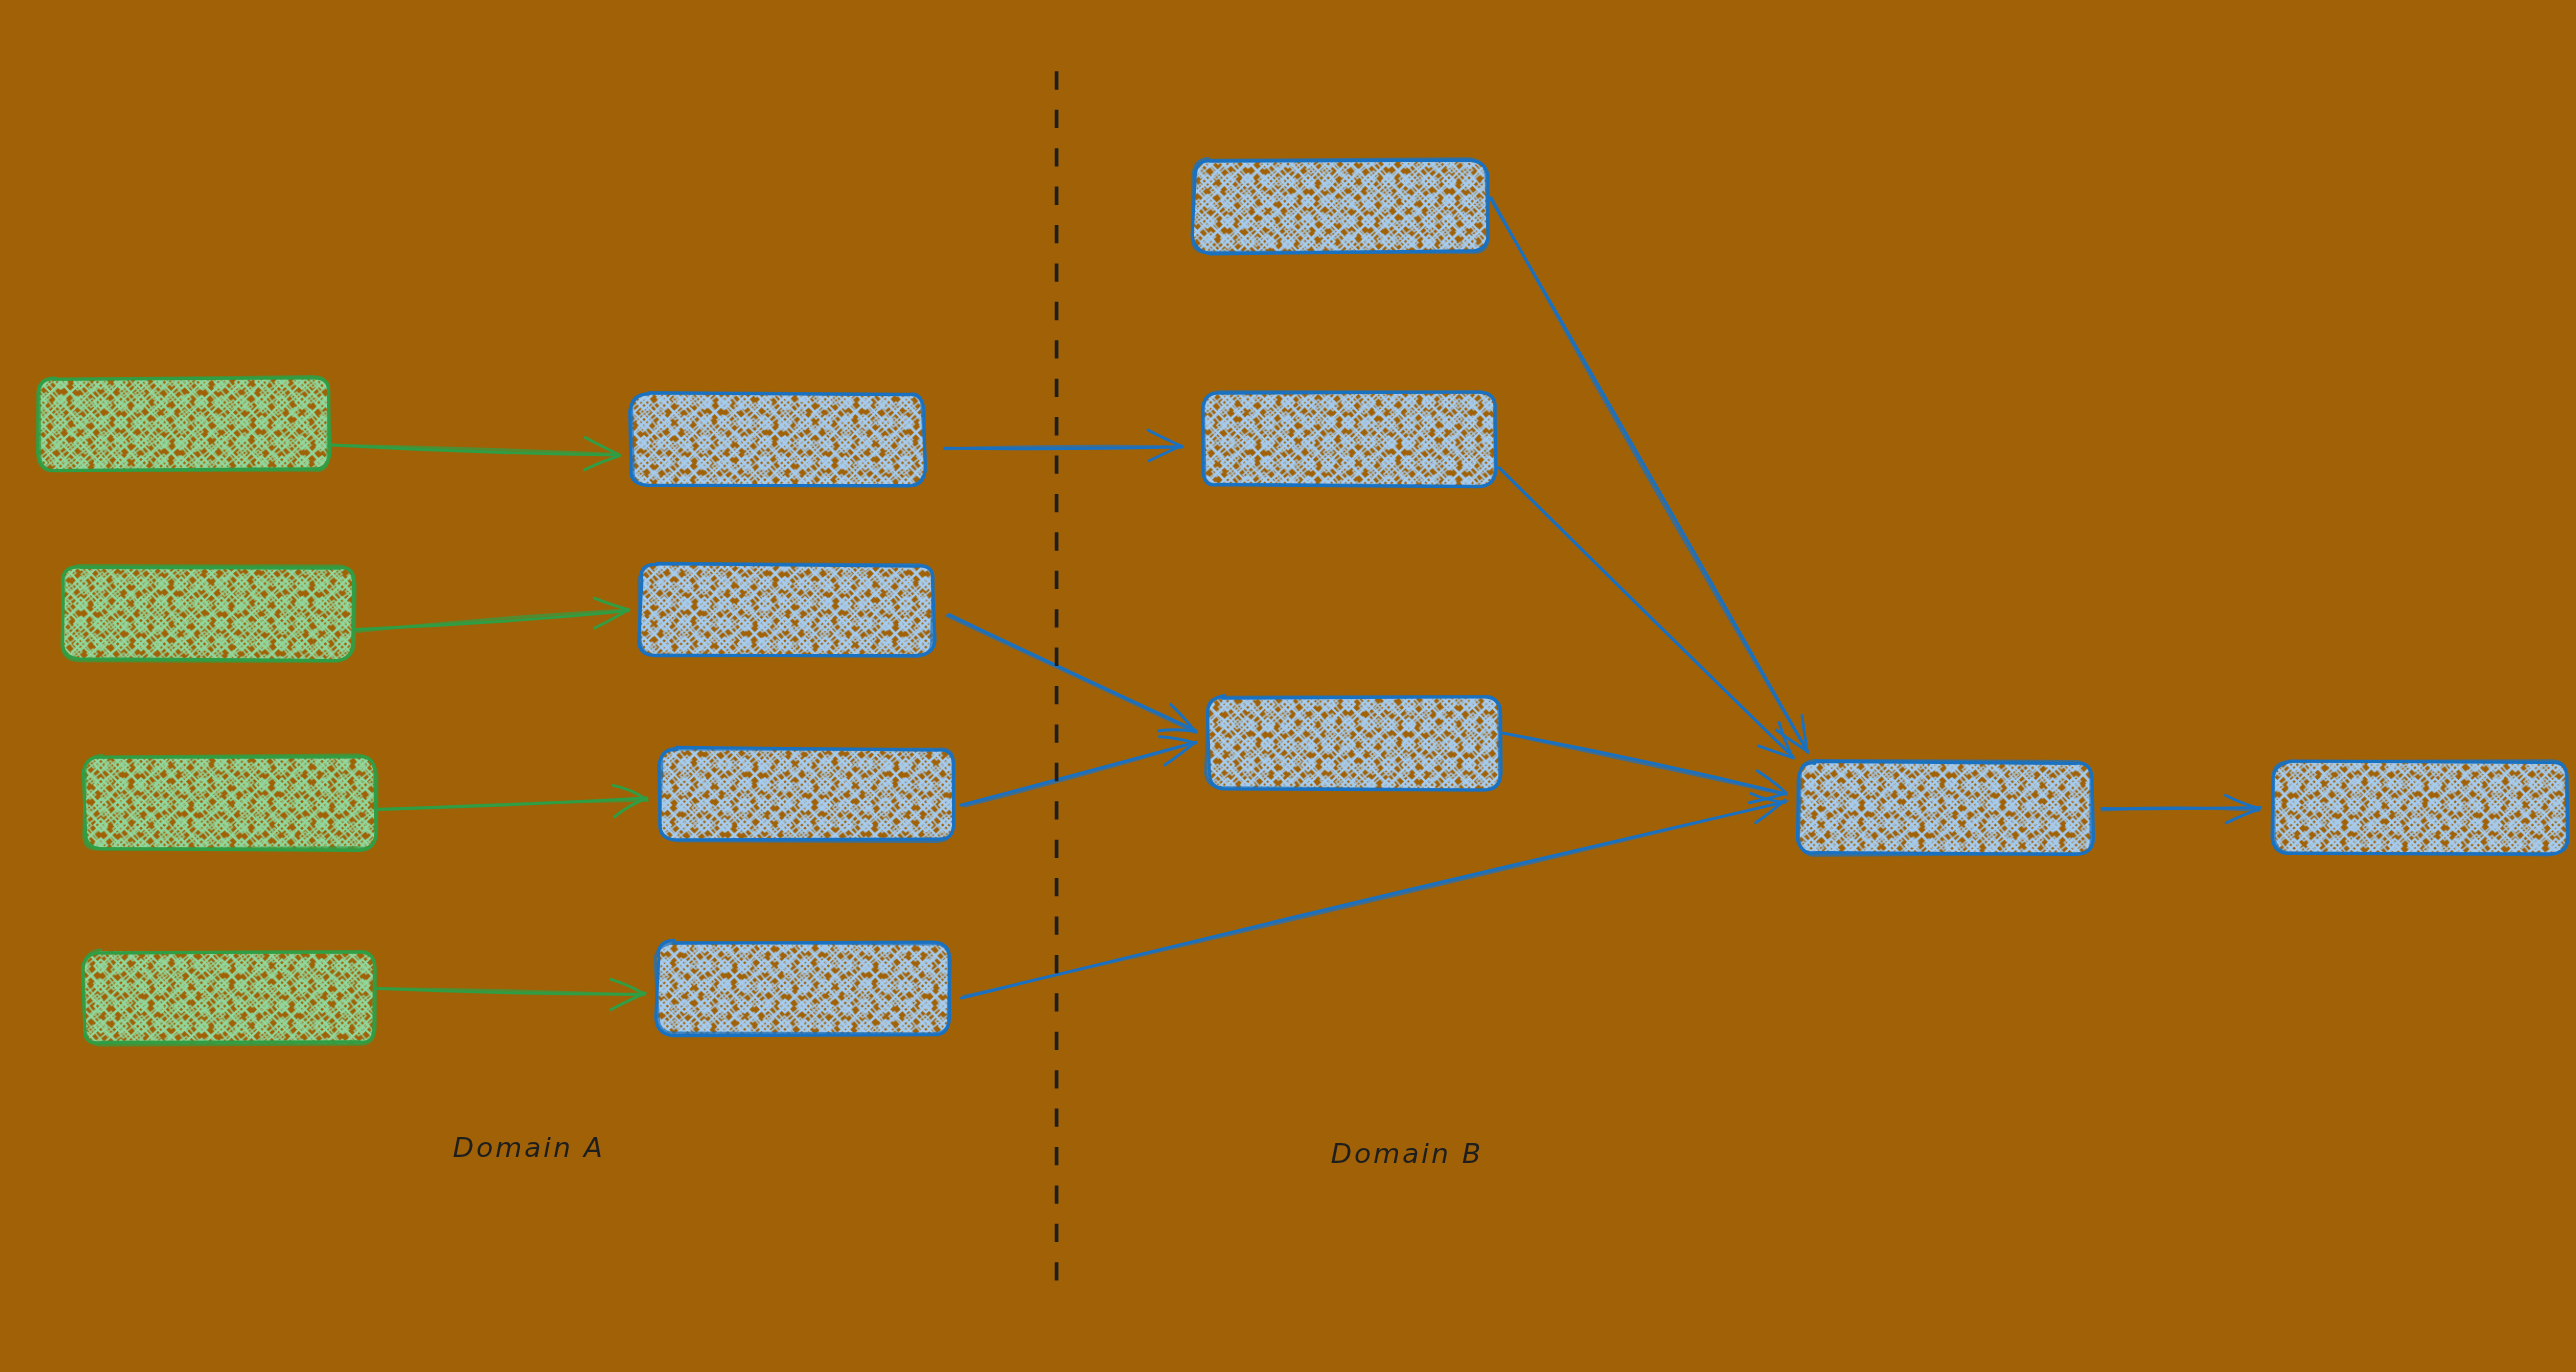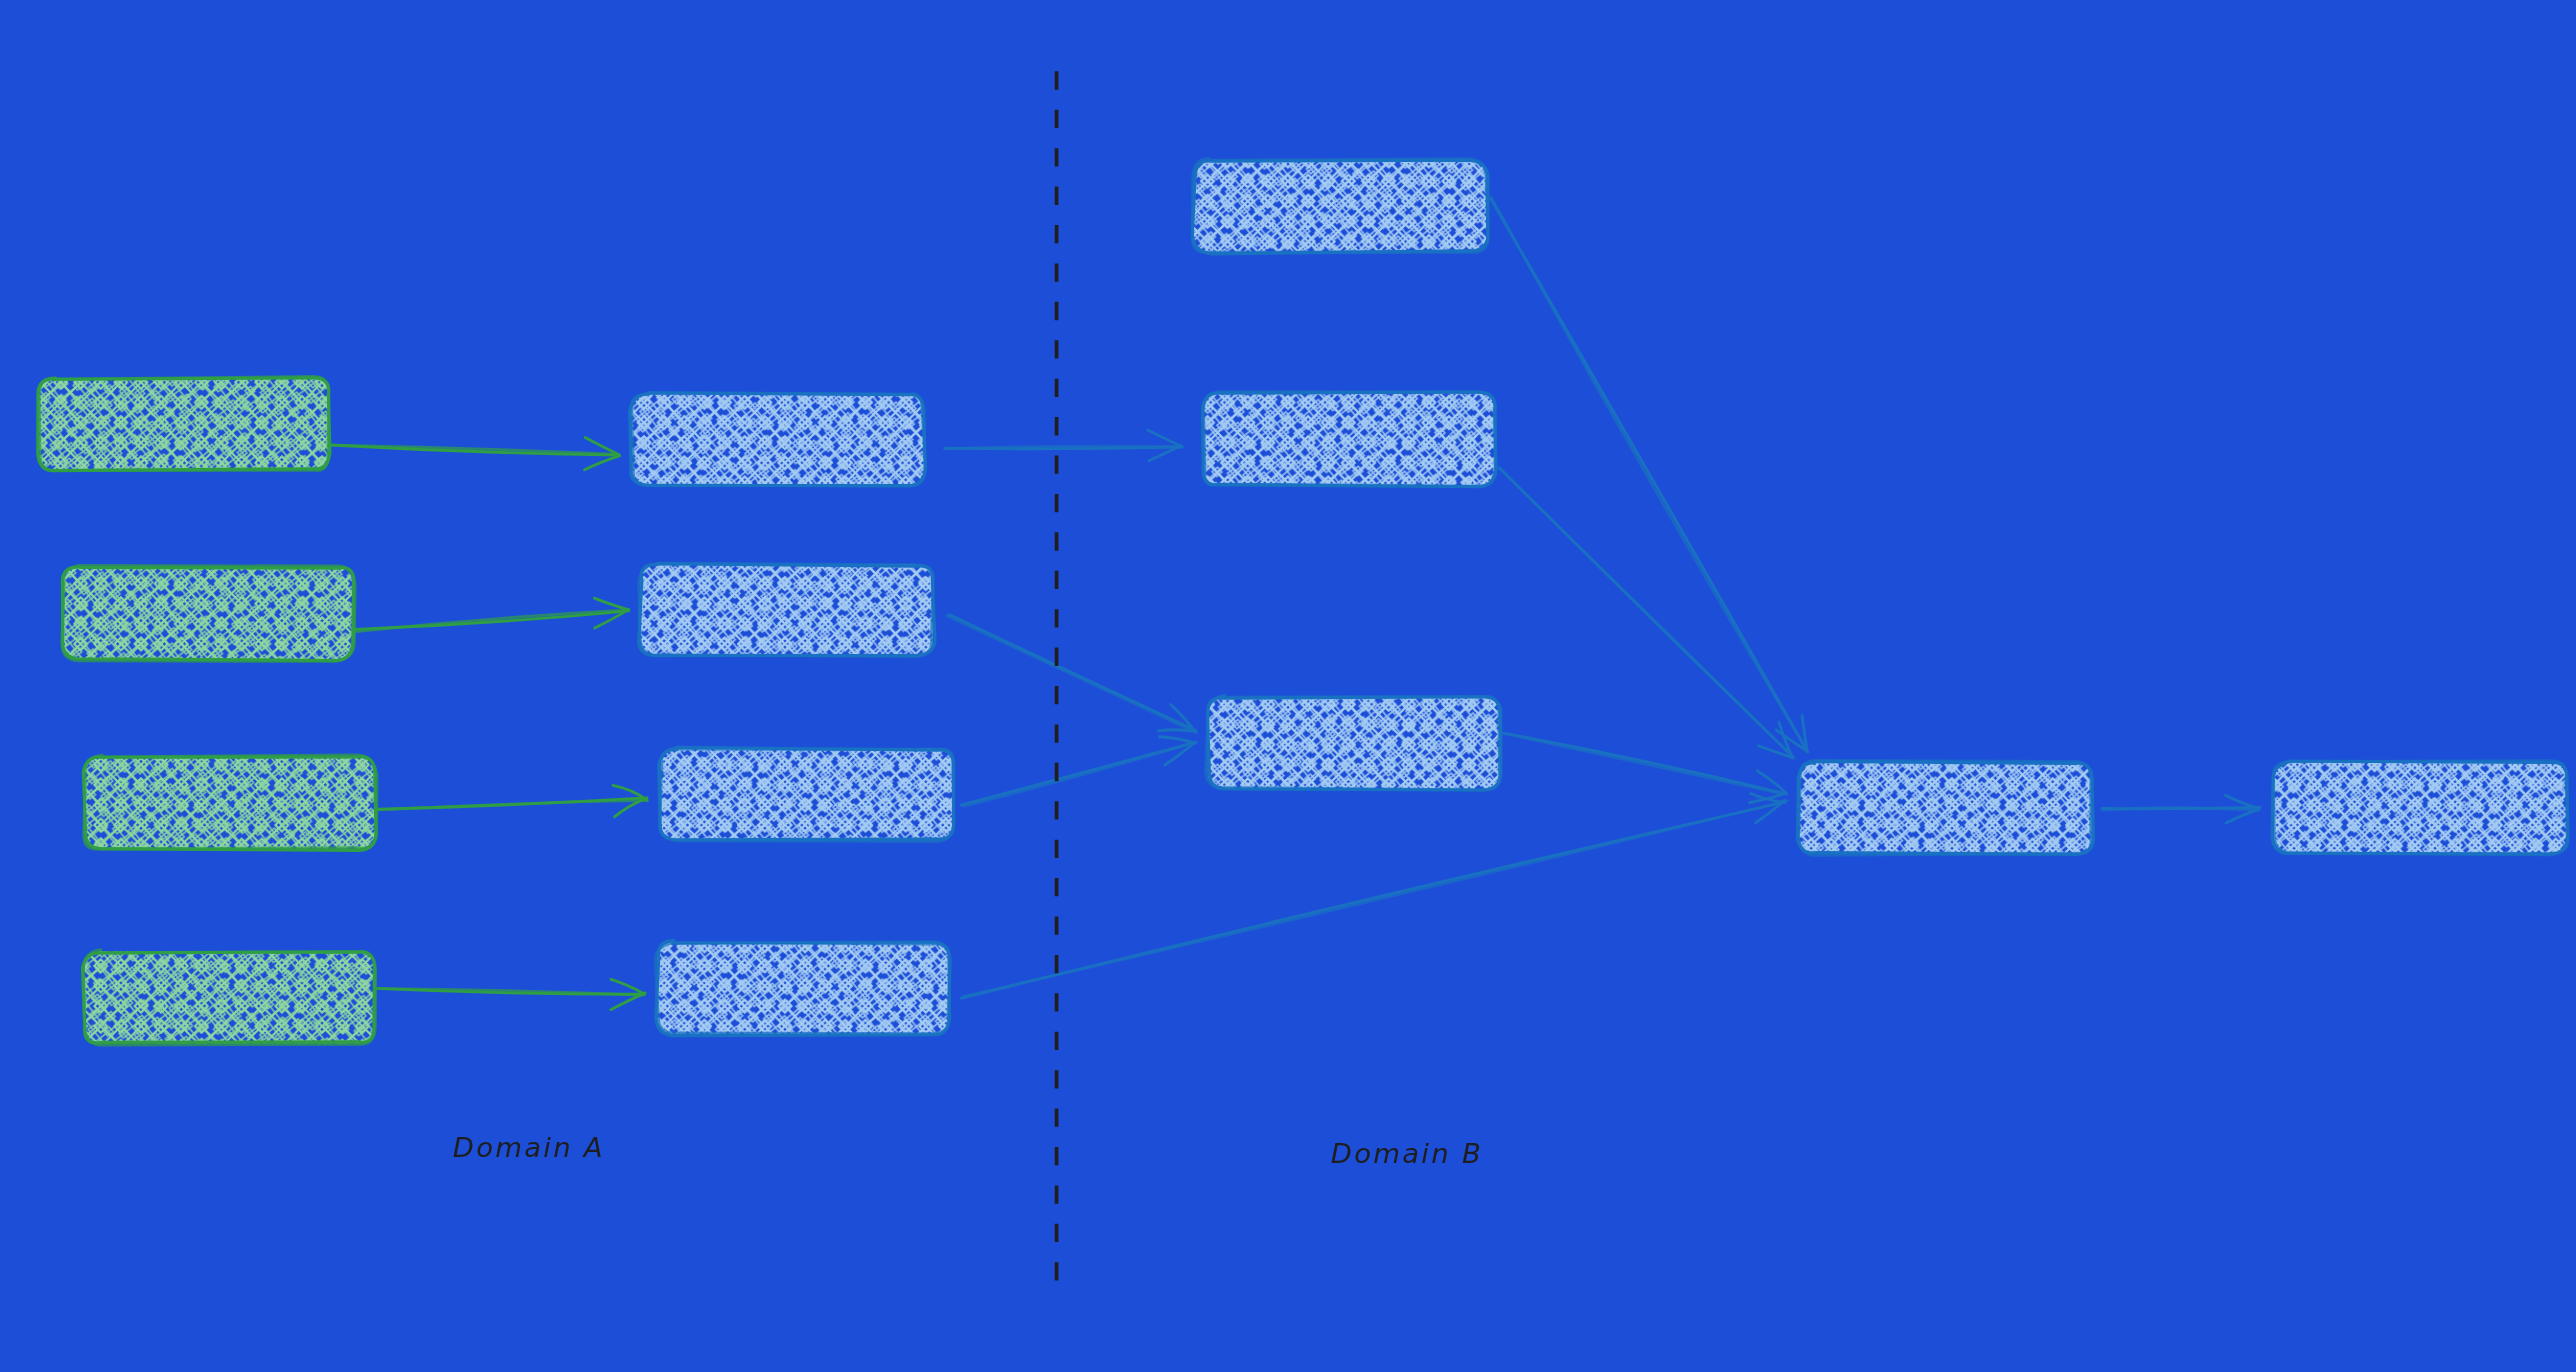--- a/index.html
+++ b/index.html
@@ -11,21 +11,21 @@
   body {
     width: 2576px;
     height: 1372px;
     overflow: hidden;
     font-family: "DejaVu Sans", sans-serif;
   }
   #canvas-root {
     position: relative;
     width: 2576px;
     height: 1372px;
-    background: #1d4ed8;
+    background: #a16207;
   }
   #diagram-svg {
     position: absolute;
     left: 0;
     top: 0;
     width: 2576px;
     height: 1372px;
     display: block;
   }
   .domain-label {

